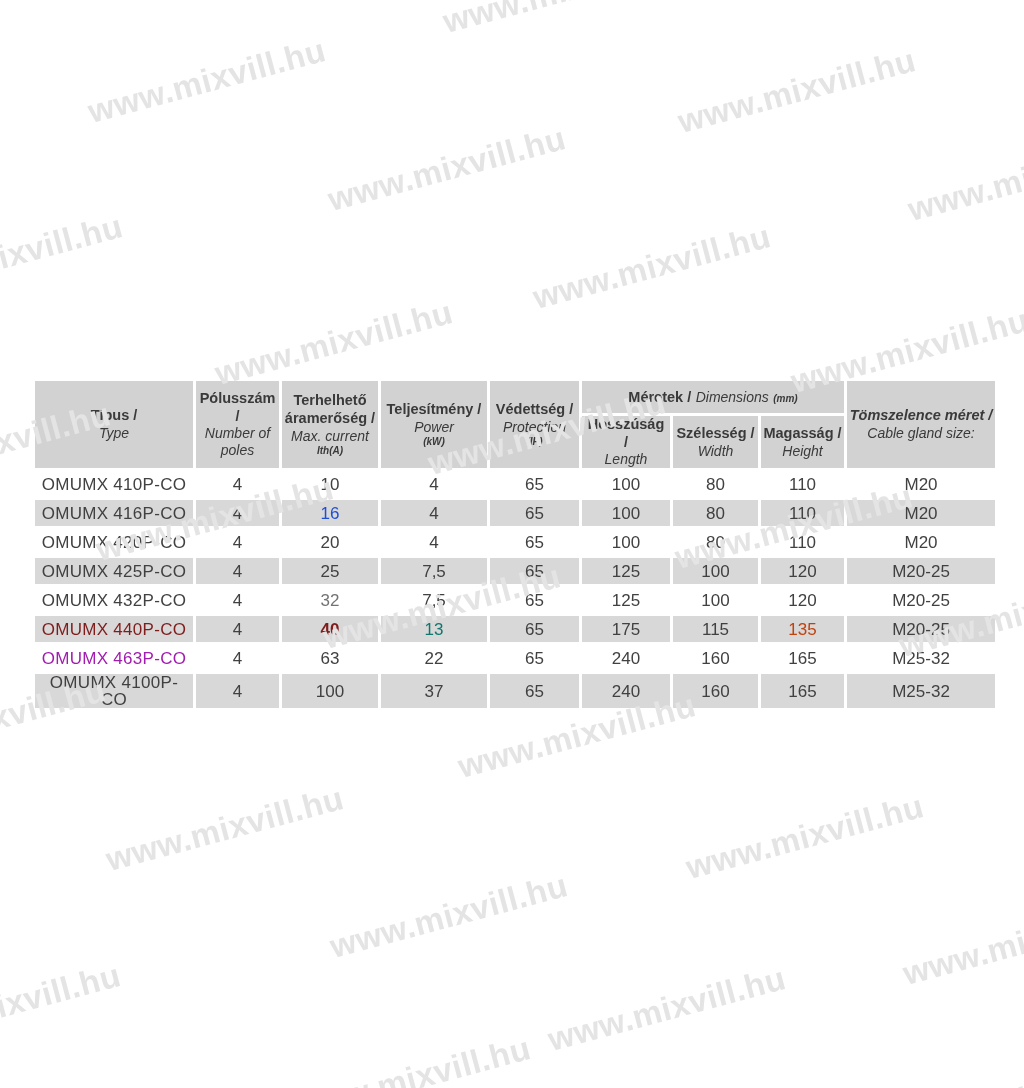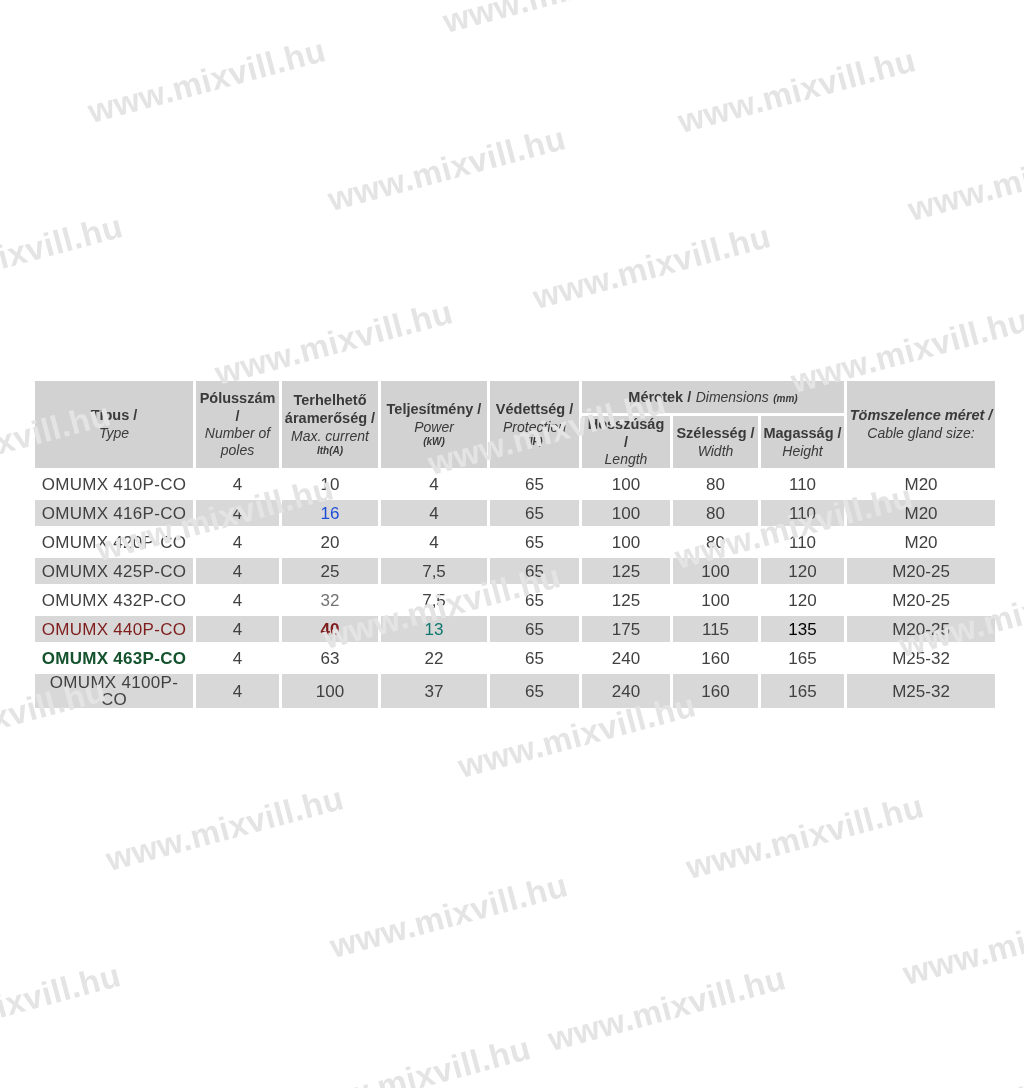--- a/index.html
+++ b/index.html
@@ -194,25 +194,25 @@
             <td style="color: rgb(65, 65, 65);">M20-25</td>
           </tr>
           <tr>
             <td class="type-cell" style="color: #7f1d1d; background: rgb(216, 216, 216);">OMUMX 440P-CO</td>
             <td style="color: rgb(65, 65, 65); background: rgb(216, 216, 216);">4</td>
             <td style="color: #7f1d1d; background: rgb(216, 216, 216); font-weight: bold;">40</td>
             <td style="color: #0f766e; background: rgb(216, 216, 216);">13</td>
             <td style="color: rgb(65, 65, 65); background: rgb(216, 216, 216);">65</td>
             <td style="color: rgb(65, 65, 65); background: rgb(216, 216, 216);">175</td>
             <td style="color: rgb(65, 65, 65); background: rgb(216, 216, 216);">115</td>
-            <td style="color: #000000; background: rgb(216, 216, 216);">135</td>
+            <td style="color: #c2410c; background: rgb(216, 216, 216);">135</td>
             <td style="color: rgb(65, 65, 65); background: rgb(216, 216, 216);">M20-25</td>
           </tr>
           <tr>
-            <td class="type-cell" style="color: #14532d; font-weight: bold;">OMUMX 463P-CO</td>
+            <td class="type-cell" style="color: #a21caf;">OMUMX 463P-CO</td>
             <td style="color: rgb(65, 65, 65);">4</td>
             <td style="color: rgb(65, 65, 65);">63</td>
             <td style="color: rgb(65, 65, 65);">22</td>
             <td style="color: rgb(65, 65, 65);">65</td>
             <td style="color: rgb(65, 65, 65);">240</td>
             <td style="color: rgb(65, 65, 65);">160</td>
             <td style="color: rgb(65, 65, 65);">165</td>
             <td style="color: rgb(65, 65, 65);">M25-32</td>
           </tr>
           <tr>

